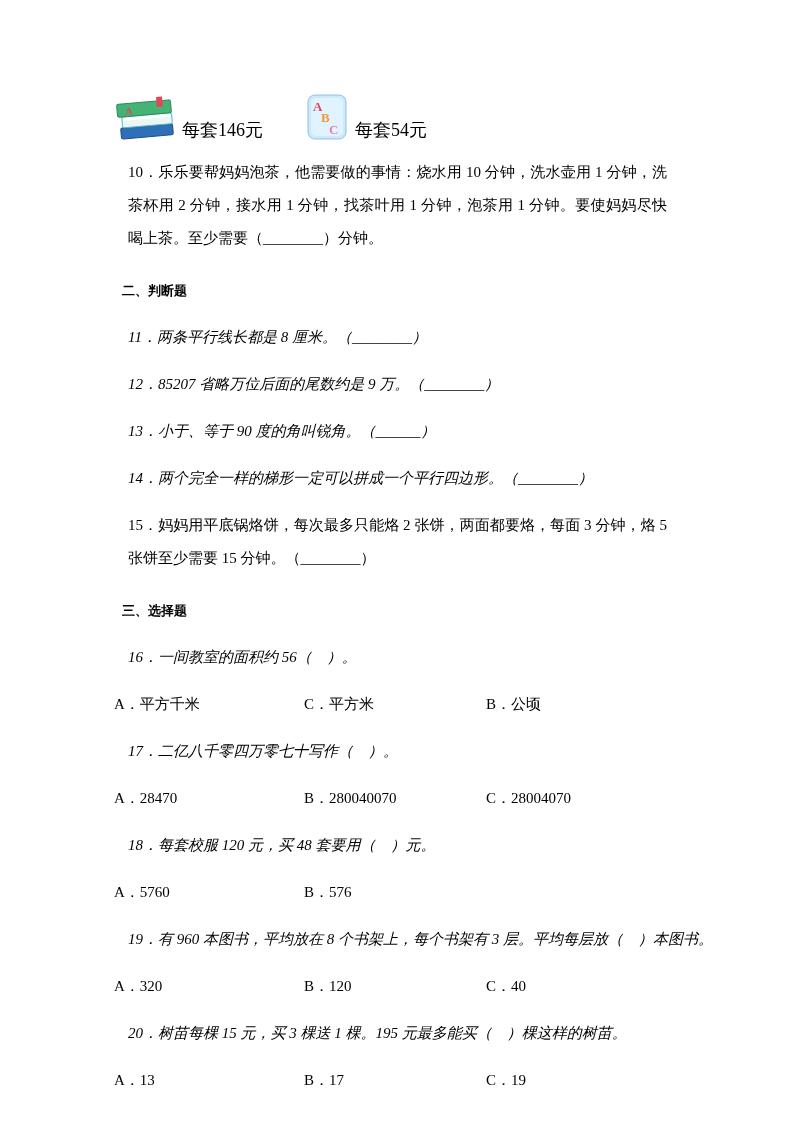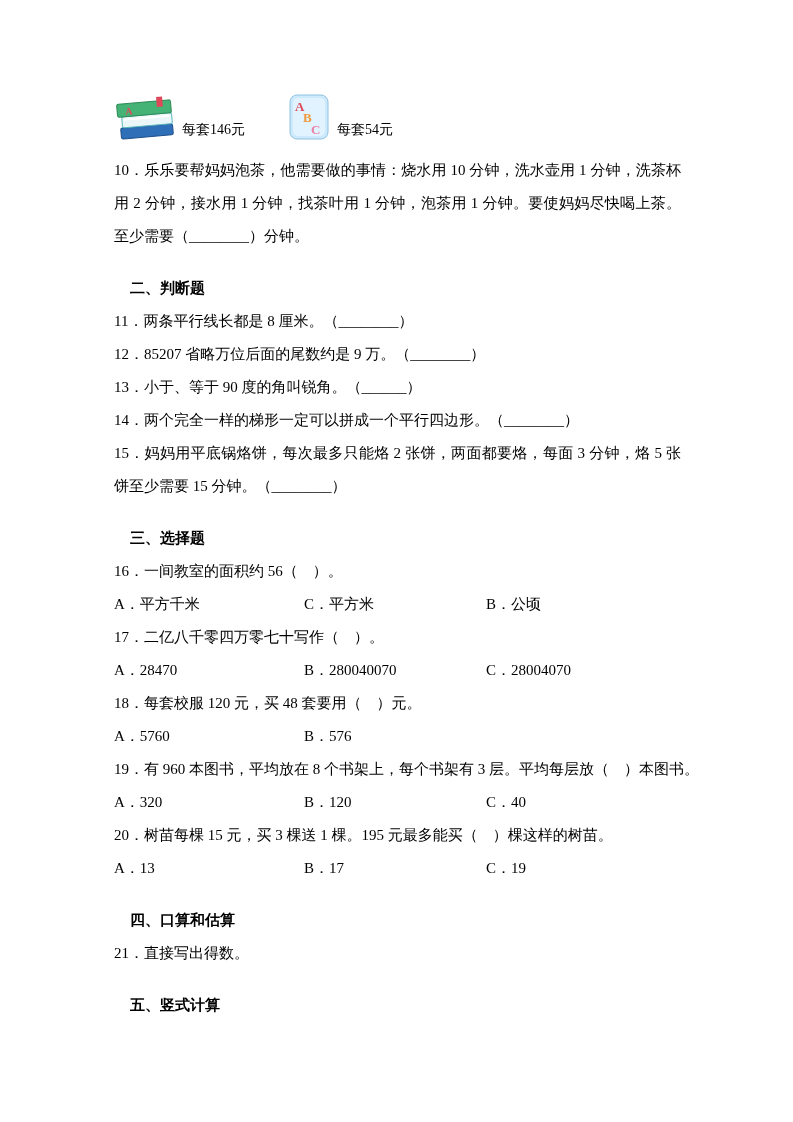--- a/index.html
+++ b/index.html
@@ -9,26 +9,26 @@
     background:#ffffff;
     box-sizing:border-box;
     padding:88px 112px 0 114px;
     font-family:"Liberation Serif","DejaVu Serif",serif;
     font-size:15px;color:#000;
     overflow:hidden;
   }
   .icon-row{display:flex;align-items:flex-end;height:54px;margin-bottom:12px;}
   .fig{display:inline-block;}
   .fig svg{display:block;}
-  .fig-label{line-height:20px;margin:0 6px 2px 6px;font-size:14px;}
+  .fig-label{line-height:20px;margin:0 6px 2px 6px;font-size:18px;}
   .fig-gap{width:36px;}
-  .para{margin:0;line-height:33px;}
+  .para{margin:14px;line-height:33px;}
   .justify{text-align:justify;}
-  .nowrap{white-space:nowrap;}
-  .sec{margin:19px 0 0 16px;font-weight:bold;font-size:15px;line-height:33px;}
+  .nowrap{white-space:nowrap;font-style:italic;}
+  .sec{margin:19px 0 0 8px;font-weight:bold;font-size:13px;line-height:33px;}
   .opts{display:grid;grid-template-columns:190px 182px 1fr;line-height:33px;}
   .opts span{white-space:nowrap;}
   .calc{display:grid;grid-template-columns:150px 140px 130px 1fr;line-height:33px;}
   .calc span{white-space:nowrap;}
 </style>
 </head>
 <body>
 
 <div class="page">
 

